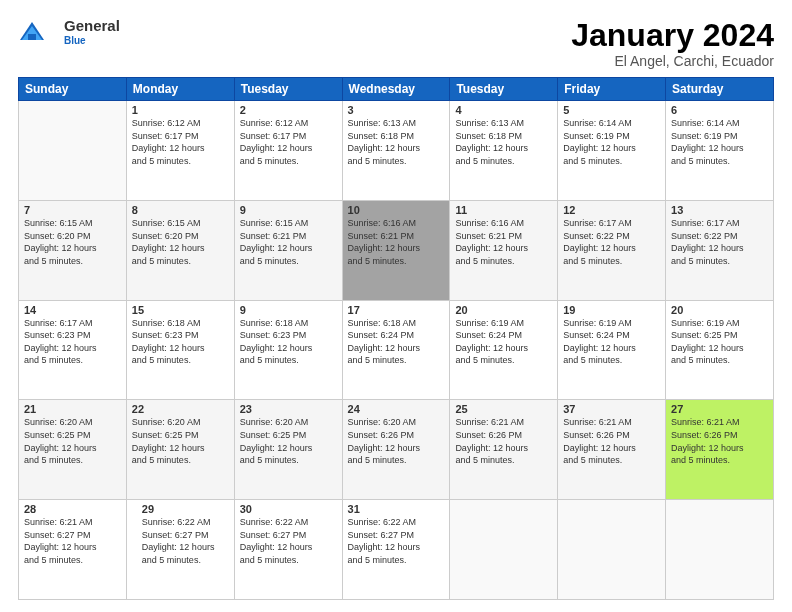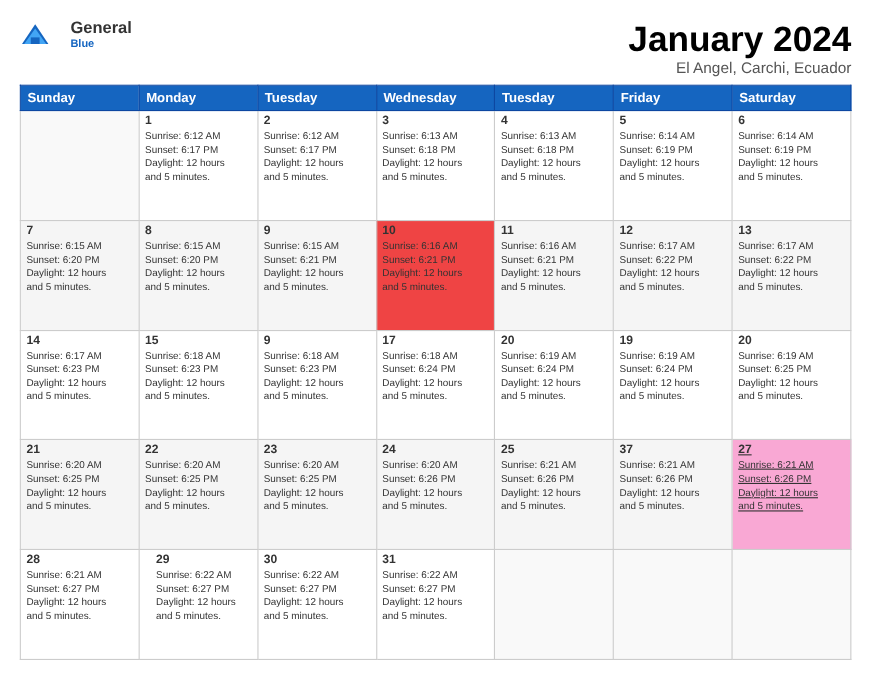--- a/index.html
+++ b/index.html
@@ -195,21 +195,21 @@
 Daylight: 12 hours
 and 5 minutes.</div>
           </td>
           <td style="background: rgb(245, 245, 245);">
             <span class="day-number">9</span>
             <div class="day-info" style="white-space: pre-line;">Sunrise: 6:15 AM
 Sunset: 6:21 PM
 Daylight: 12 hours
 and 5 minutes.</div>
           </td>
-          <td style="background: #ef4444;">
+          <td style="background: #a3a3a3;">
             <span class="day-number">10</span>
             <div class="day-info" style="white-space: pre-line;">Sunrise: 6:16 AM
 Sunset: 6:21 PM
 Daylight: 12 hours
 and 5 minutes.</div>
           </td>
           <td style="background: rgb(245, 245, 245);">
             <span class="day-number">11</span>
             <div class="day-info" style="white-space: pre-line;">Sunrise: 6:16 AM
 Sunset: 6:21 PM
@@ -318,21 +318,21 @@
 Daylight: 12 hours
 and 5 minutes.</div>
           </td>
           <td style="background: rgb(245, 245, 245);">
             <span class="day-number">37</span>
             <div class="day-info" style="white-space: pre-line;">Sunrise: 6:21 AM
 Sunset: 6:26 PM
 Daylight: 12 hours
 and 5 minutes.</div>
           </td>
-          <td style="background: #f9a8d4; text-decoration: underline;">
+          <td style="background: #bef264;">
             <span class="day-number">27</span>
             <div class="day-info" style="white-space: pre-line;">Sunrise: 6:21 AM
 Sunset: 6:26 PM
 Daylight: 12 hours
 and 5 minutes.</div>
           </td>
         </tr>
         <tr>
           <td style="background: rgb(255, 255, 255);">
             <span class="day-number">28</span>

